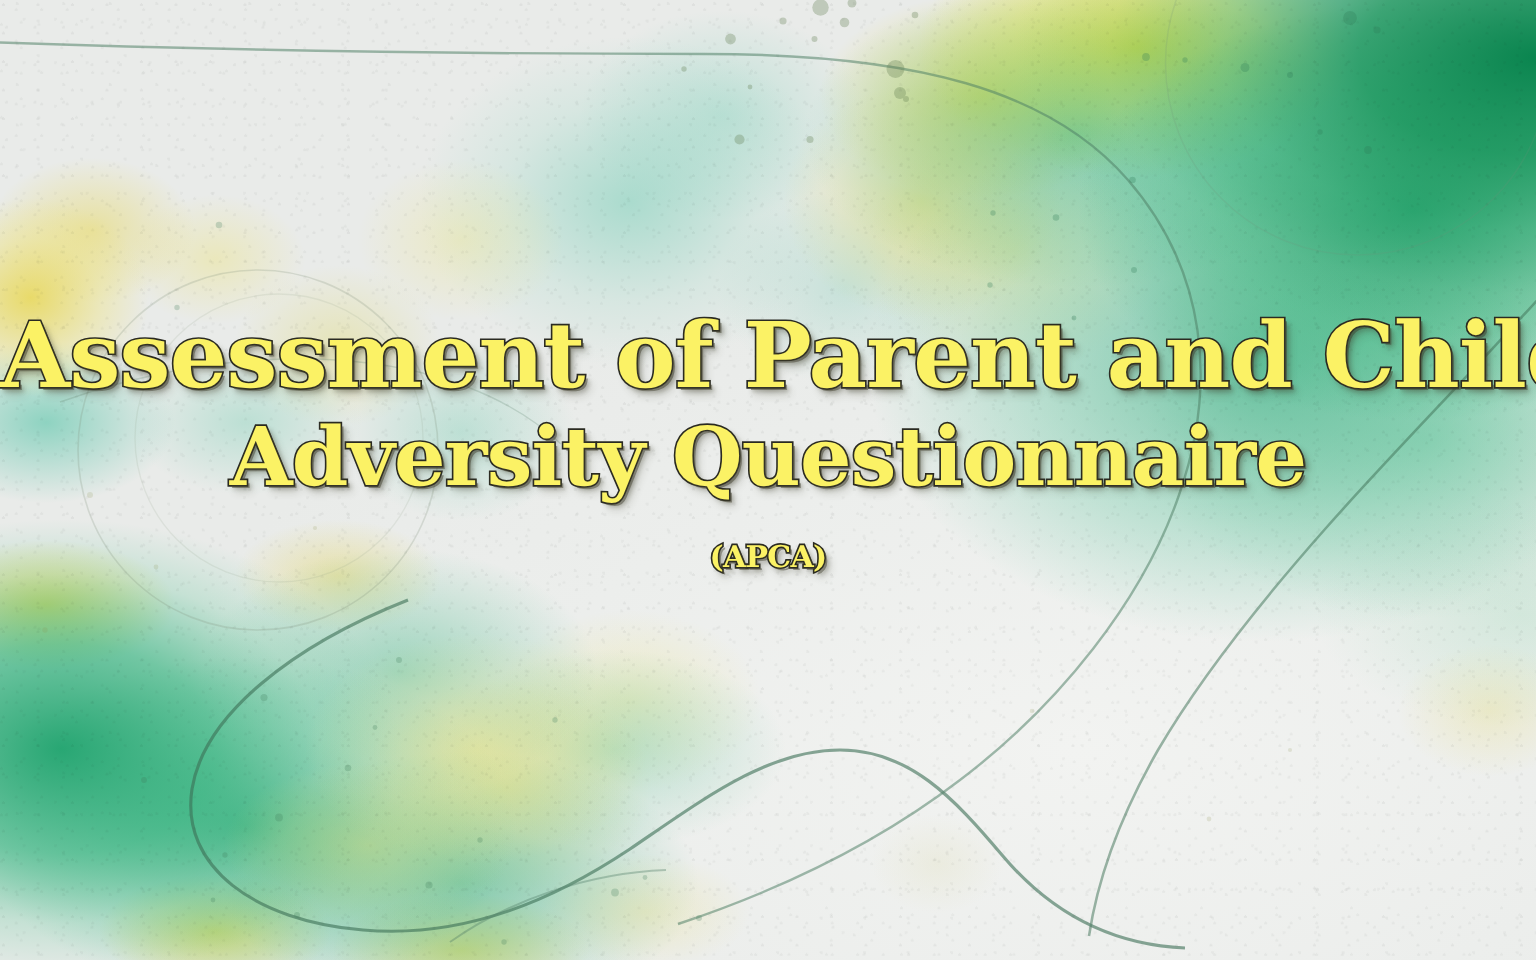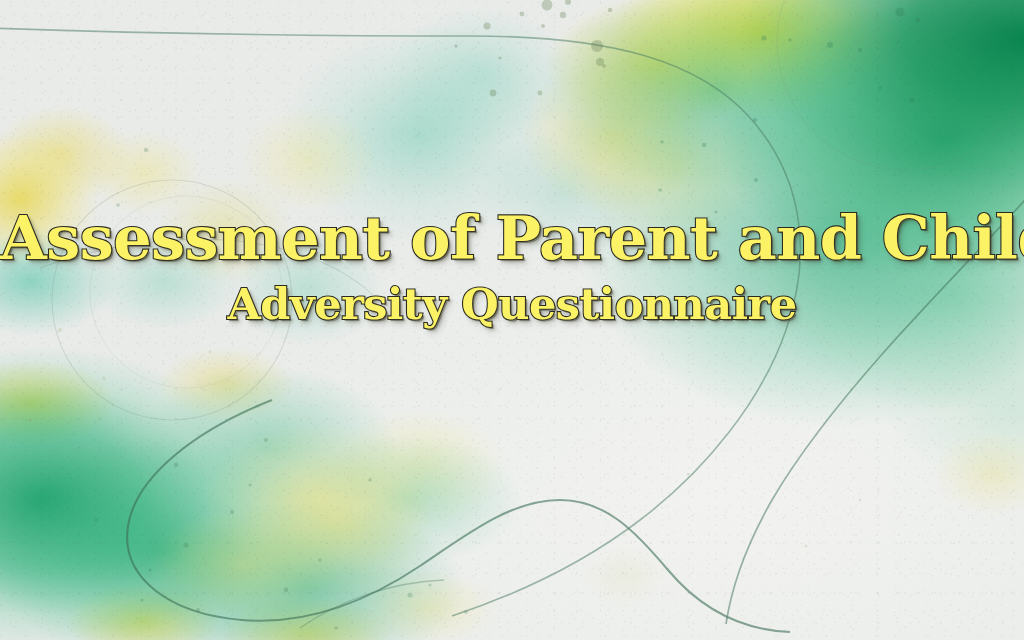--- a/index.html
+++ b/index.html
@@ -257,16 +257,17 @@
       <circle cx="806" cy="546" r="1.6"></circle>
       <circle cx="860" cy="500" r="1.4"></circle>
       <circle cx="688" cy="474" r="1.5"></circle>
     </g>
   </svg>
 
   <div class="wash" id="paper-grain"></div>
 
   <div id="title-block">
     <span class="title-line" id="line-1" style="font-size: 60.29px;">Assessment of Parent and Child</span>
-    <span class="title-line" id="line-2" style="font-size: 43px;">Adversity Questionnaire</span>
+    <span class="title-line" id="line-2" style="font-size: 54px;">Adversity Questionnaire</span>
+    <span class="title-line" id="line-3" style="font-size: 20px;">(APCA)</span>
   </div>
 
 </div>
 
 </body></html>

